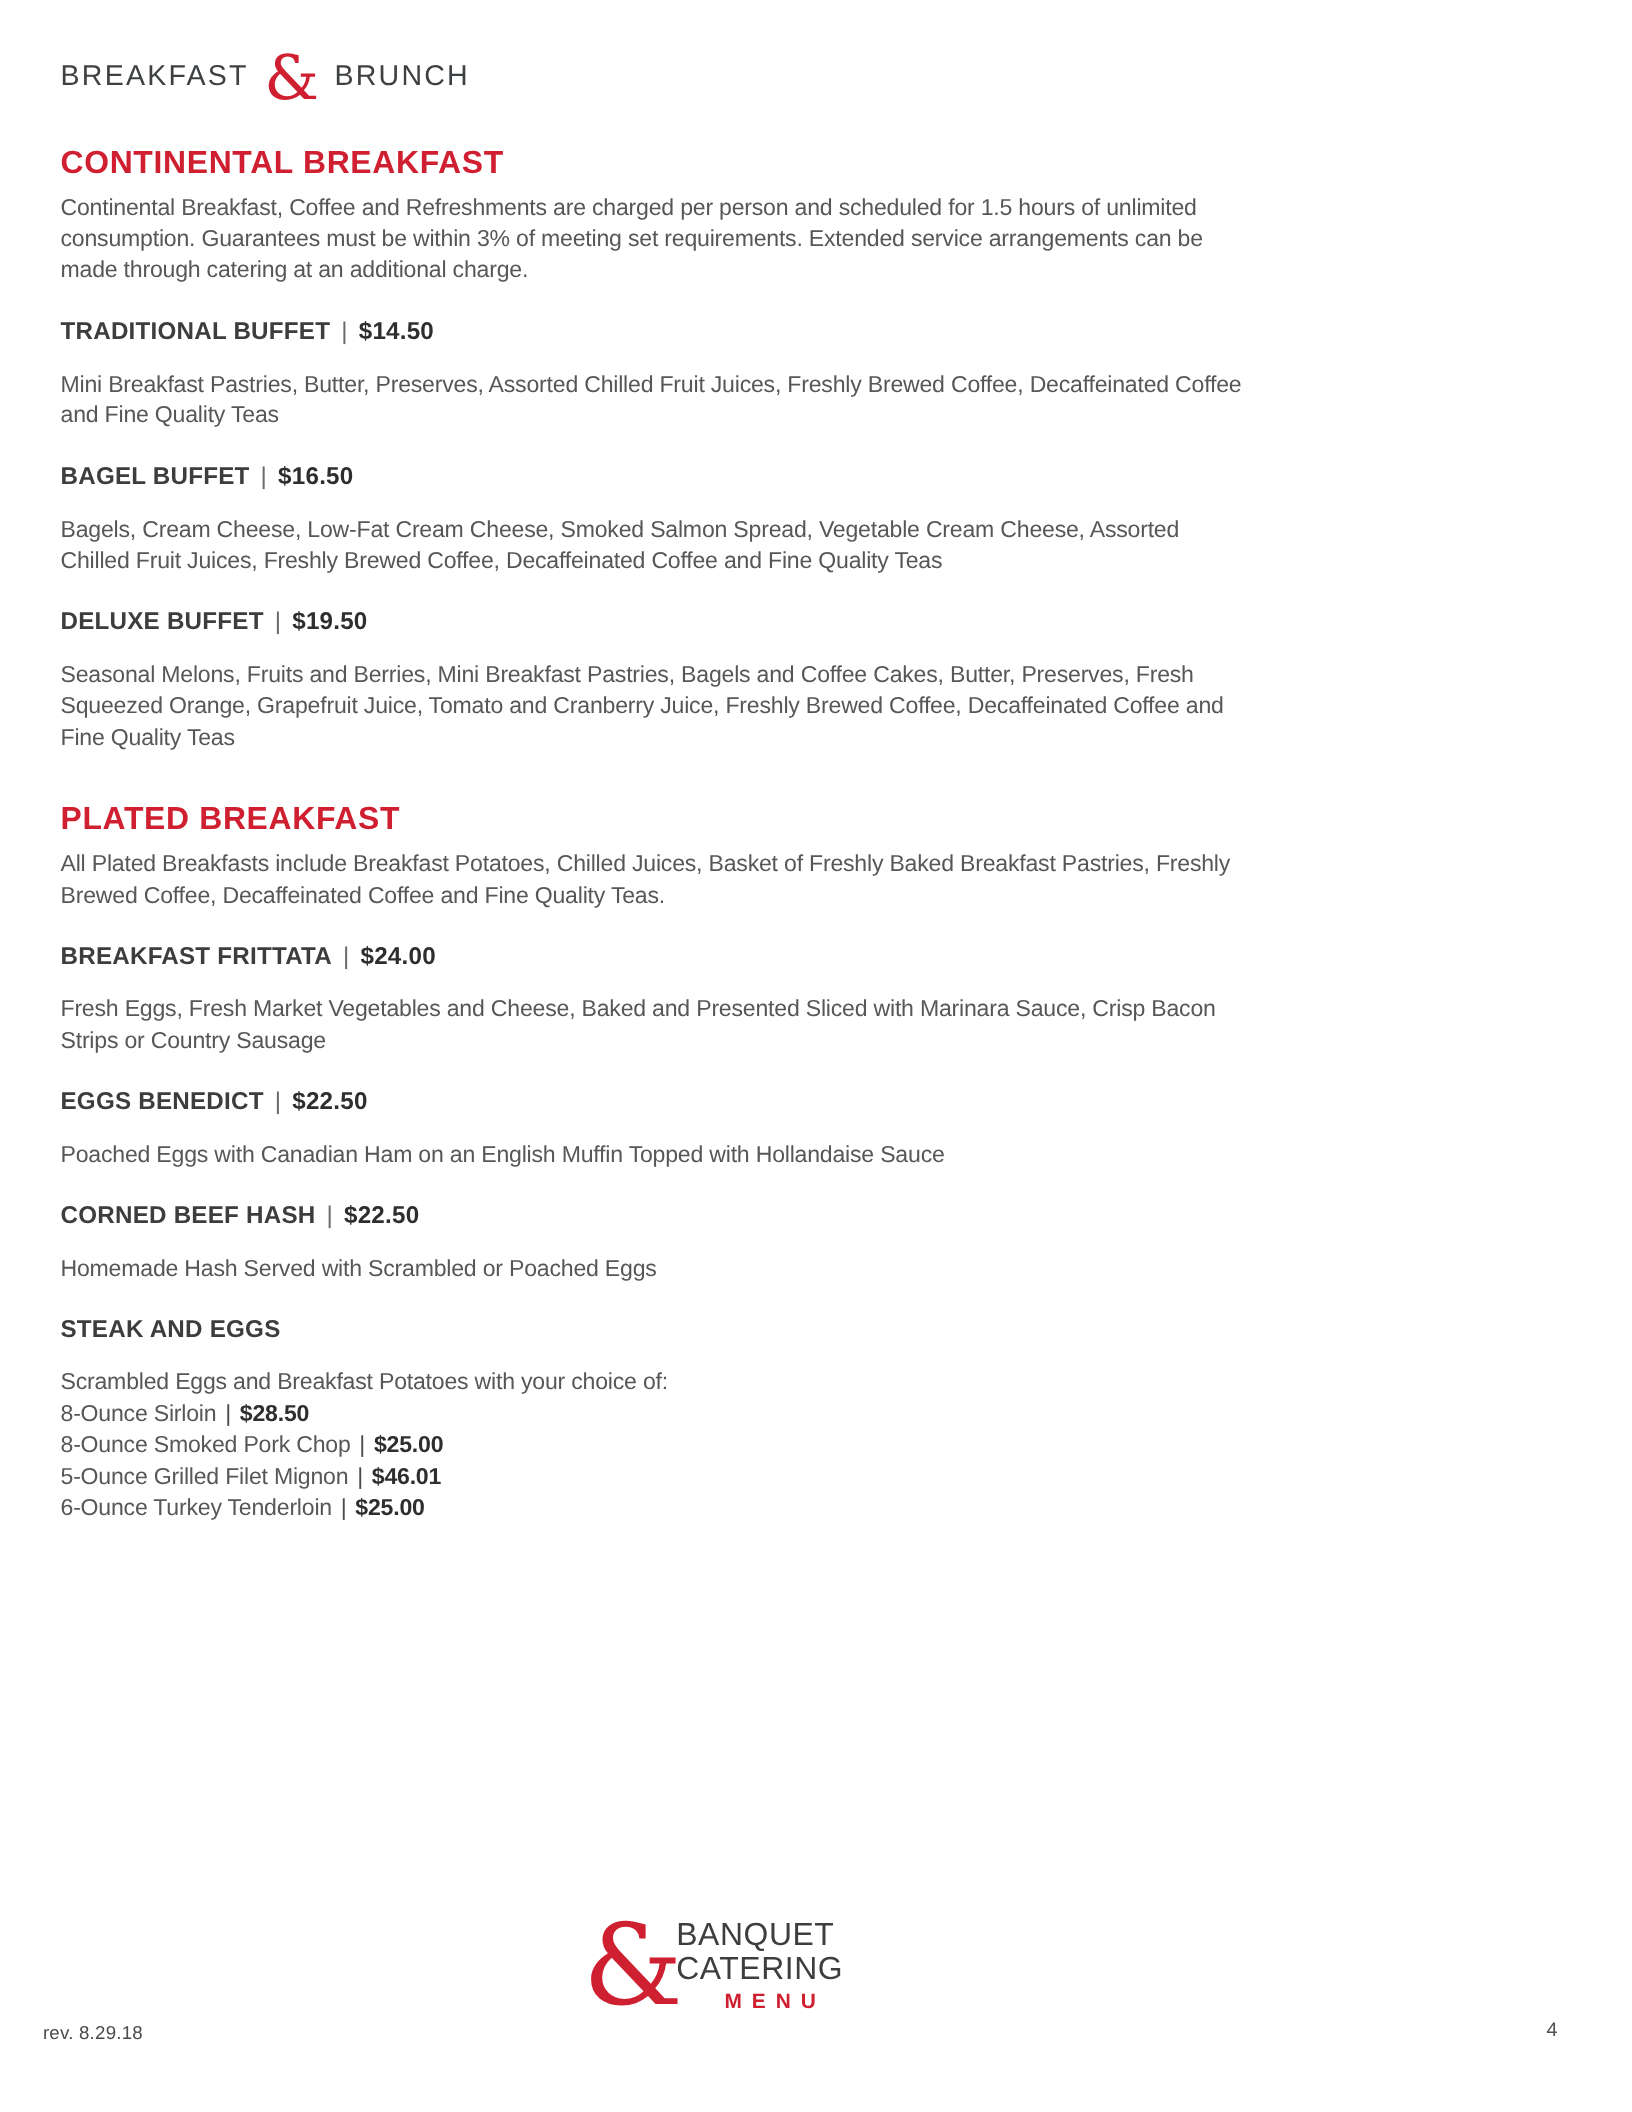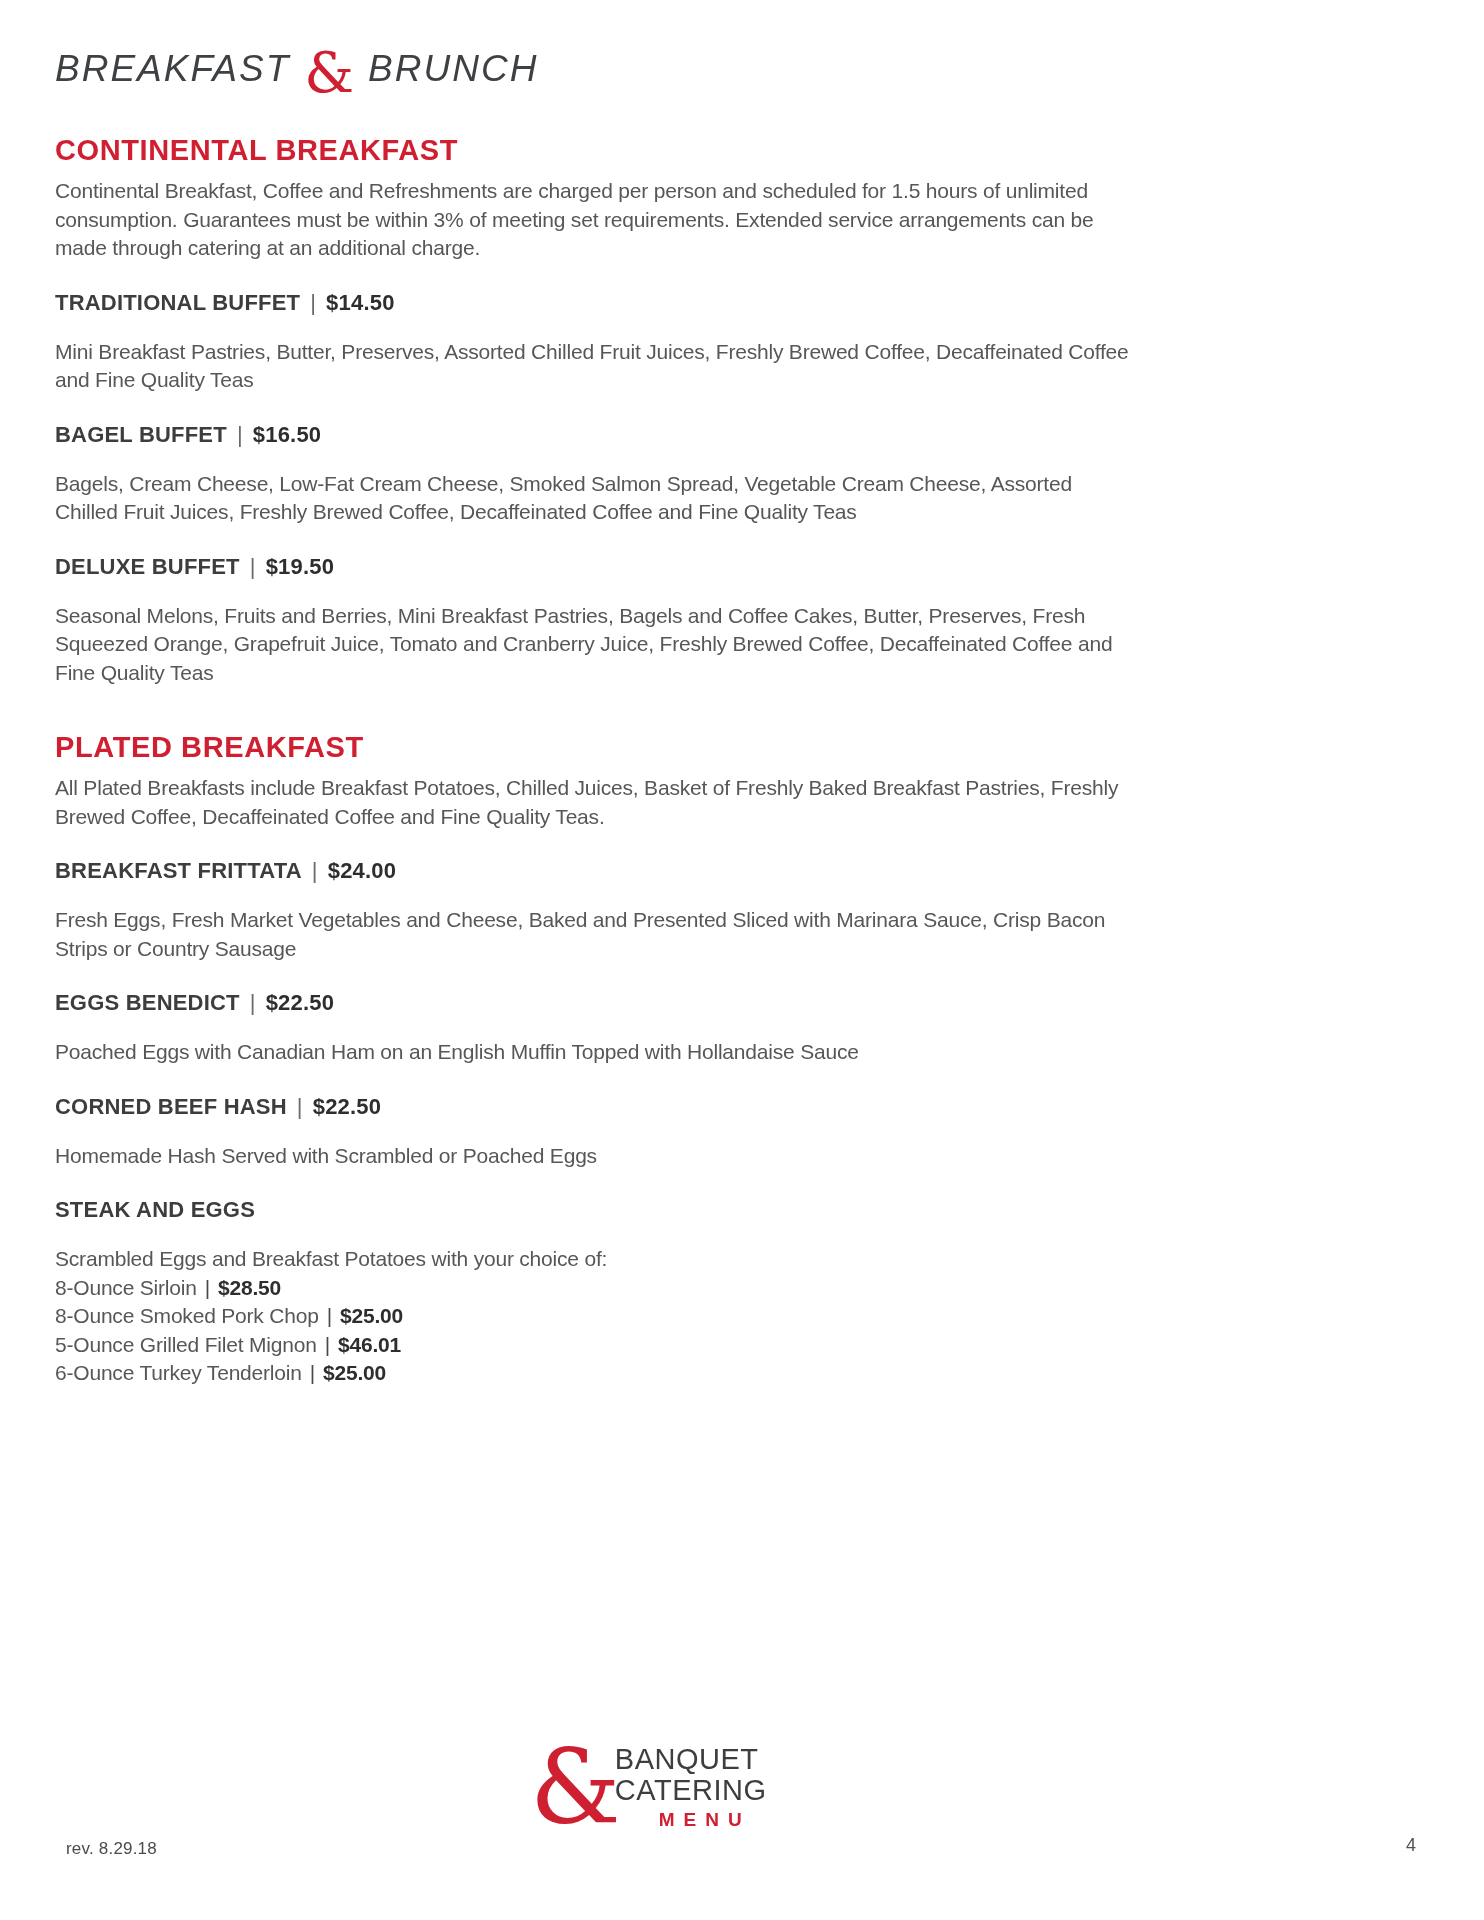--- a/index.html
+++ b/index.html
@@ -16,24 +16,23 @@
     padding: 48px 55px 0 55px;
   }
   
   .page-title {
     display: flex;
     align-items: center;
     gap: 14px;
     color: #3e4143;
   }
   .page-title .t-word {
-    font-size: 37px;
+    font-size: 26px;
     font-weight: 400;
     letter-spacing: 2px;
-    font-style: italic;
   }
   .page-title .t-amp {
     font-family: "DejaVu Serif", serif;
     font-size: 56px;
     line-height: 40px;
     color: #d01f30;
     font-weight: 400;
     position: relative;
     top: 4px;
   }
@@ -121,21 +120,21 @@
     margin-top: 3px;
     font-size: 19px;
     font-weight: 700;
     letter-spacing: 9px;
     color: #cf2031;
     text-align: center;
     padding-left: 28px;
   }
   .rev-note {
     position: absolute;
-    left: 66px;
+    left: 39px;
     top: 1839px;
     font-size: 17px;
     color: #4b4b4b;
     letter-spacing: 0.2px;
   }
   .page-number {
     position: absolute;
     right: 68px;
     top: 1835px;
     font-size: 18px;

